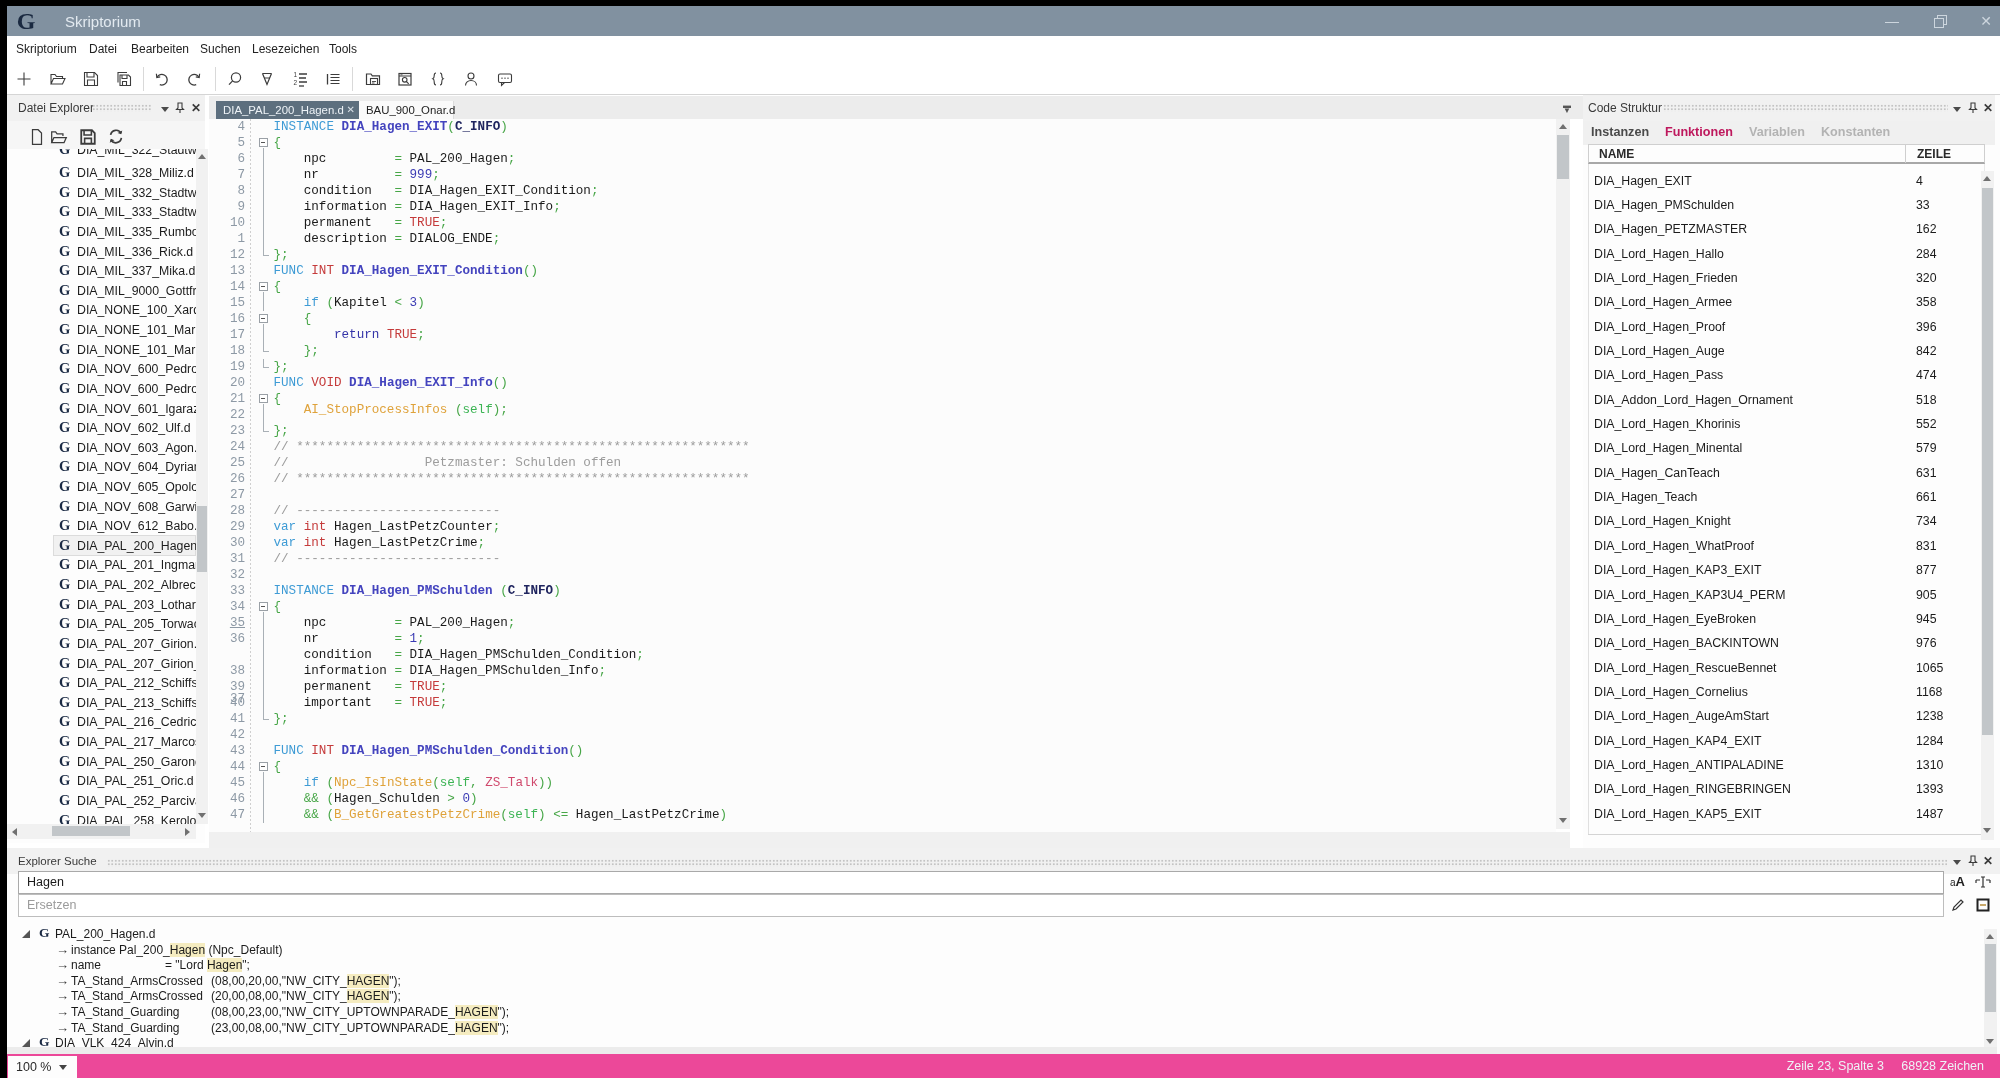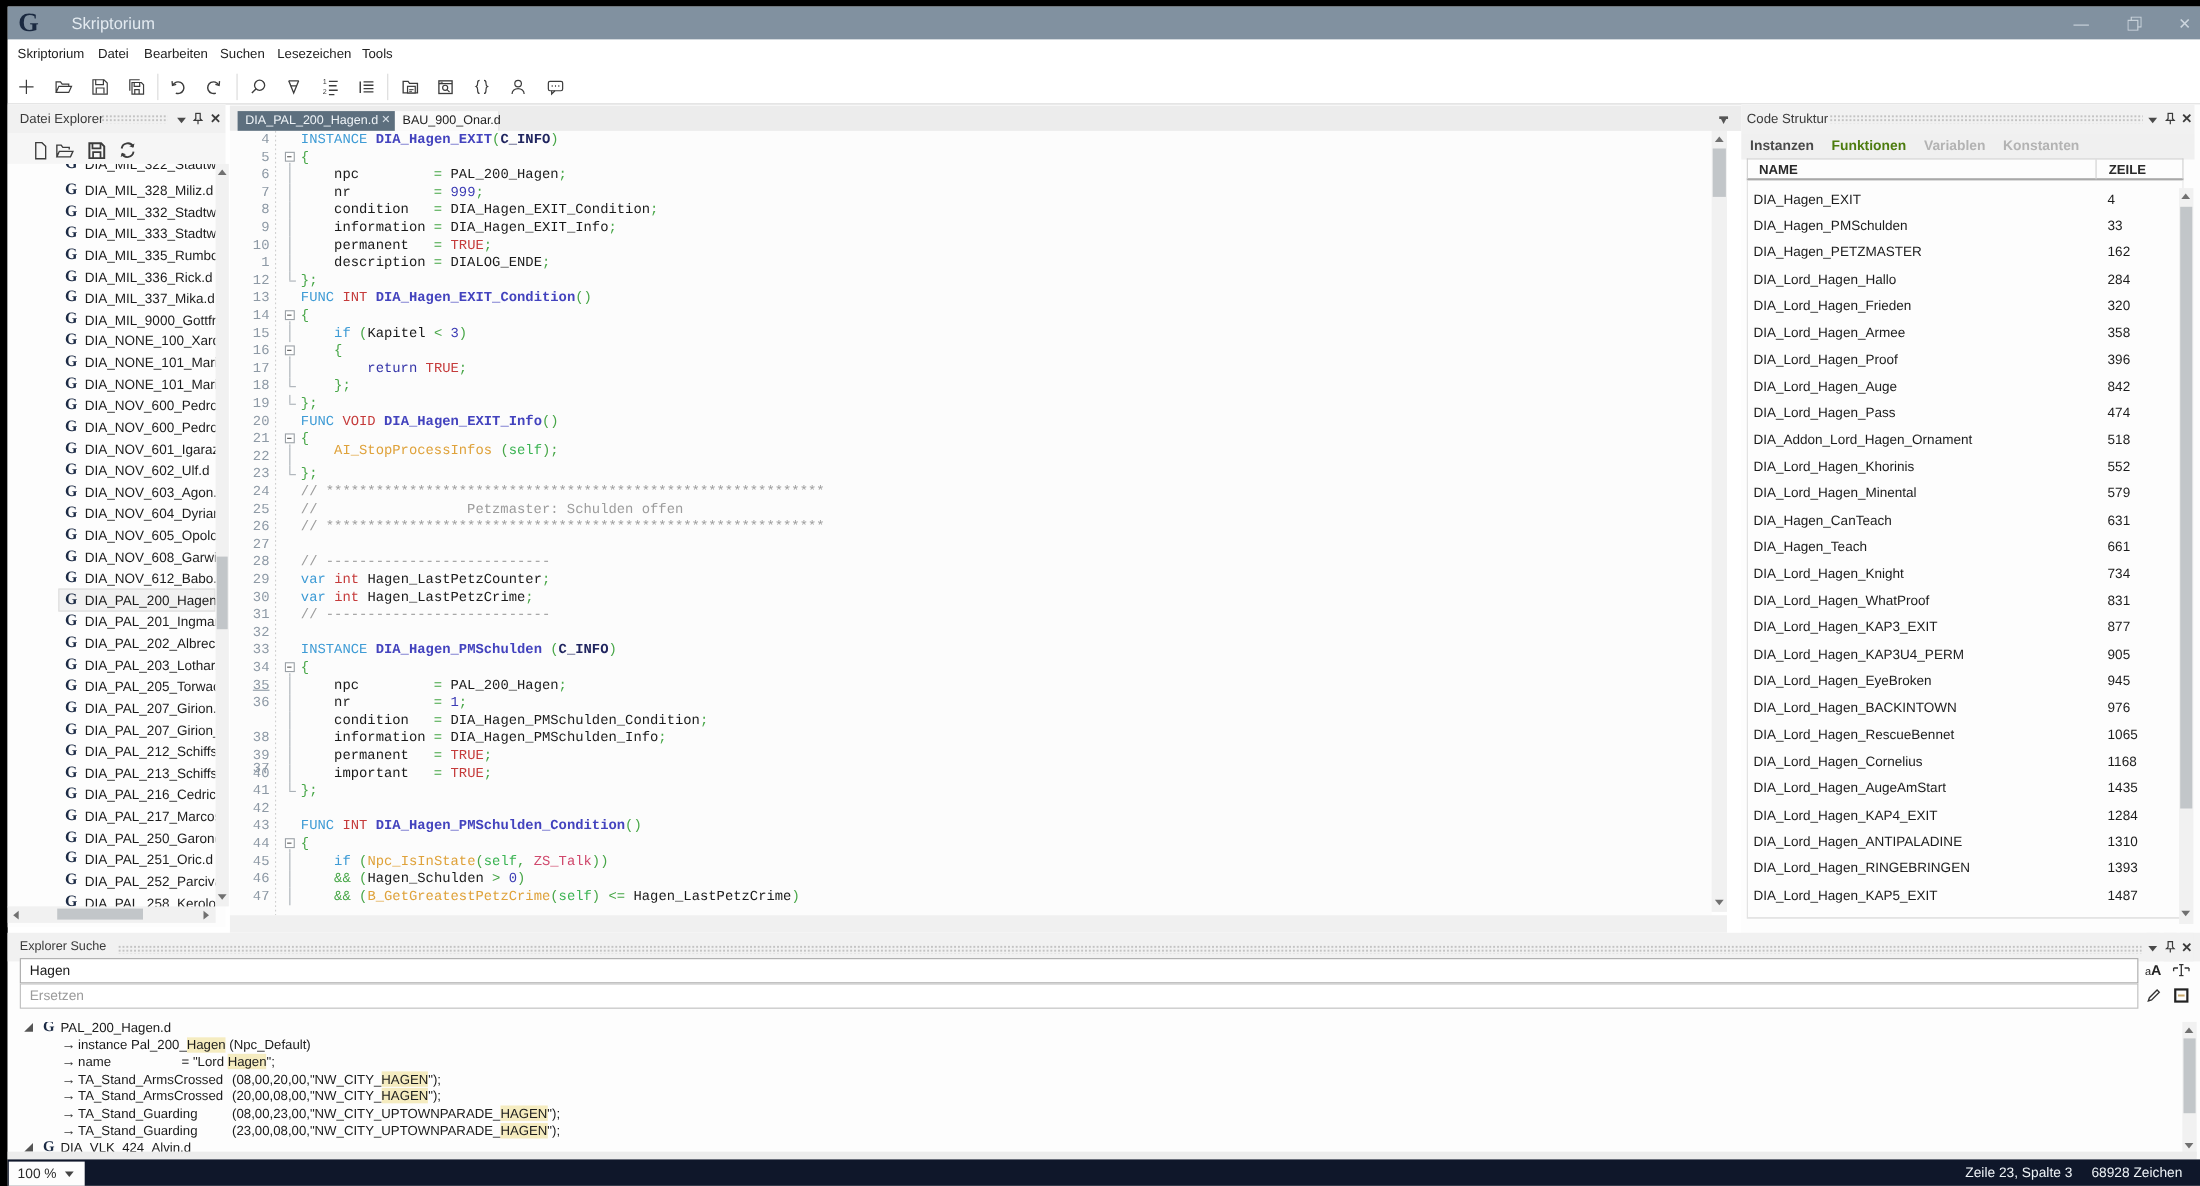--- a/index.html
+++ b/index.html
@@ -73,21 +73,21 @@
 .srow .zl{position:absolute;left:328px;top:4px;font-size:12.3px;color:#1c1c1c;}
 
 #bpanel{position:absolute;left:0;top:842px;width:1993px;height:206px;background:#fdfdfd;}
 .sinput{position:absolute;left:11px;width:1926px;height:23px;background:#fff;border:1px solid #a9a9a9;font-size:12.5px;line-height:21px;padding-left:8px;}
 #results{position:absolute;left:0;top:81px;width:1977px;height:118px;overflow:hidden;}
 .rrow{position:absolute;left:0;width:1977px;height:15.6px;font-size:12px;color:#1b1b1b;white-space:pre;}
 .hl{background:#f5ecc0;}
 .rarrow{color:#3c3c3c;}
 .rg{font-family:"Liberation Serif",serif;font-weight:bold;font-size:13.5px;color:#1c2b45;}
 
-#status{position:absolute;left:0;top:1048px;width:1993px;height:24px;background:#0f172a;}
+#status{position:absolute;left:0;top:1048px;width:1993px;height:24px;background:#ec4899;}
 #zoombox{position:absolute;left:1px;top:2px;width:69px;height:22px;background:#fdfdfd;}
 #ztext{position:absolute;left:8px;top:0;height:22px;line-height:23px;font-size:12.5px;color:#2a2a2a;}
 #statustext{position:absolute;right:16px;top:0;height:24px;line-height:25px;font-size:12.5px;color:#eef3f7;}
 </style>
 </head>
 <body>
 <div id="win">
   <div id="titlebar">
     <div id="logo">G</div>
     <div id="title">Skriptorium</div>
@@ -505,21 +505,21 @@
   <div class="phtitle" style="left:5px;">Code Struktur</div>
   <div class="grip" style="left:80px;width:285px;"></div>
   <div class="hicon" style="left:368px;width:12px;"><span class="caret-dn"></span></div>
   <div class="hicon" style="left:384px;width:12px;"><svg width="10" height="12" viewBox="0 0 10 12" style="margin-top:7px;">
             <path d="M3 1h4v5l1.5 1.5h-7L3 6z M5 7.5V11" stroke="#3a3a3a" fill="none" stroke-width="1.1"></path>
           </svg></div>
   <div class="hicon xicon" style="left:399px;width:12px;">✕</div>
 </div>
 <div style="position:absolute;left:0;top:26px;width:412px;height:24px;background:#f0f0f0;">
   <div class="stab" style="left:8px;color:#4a4a4a;">Instanzen</div>
-  <div class="stab" style="left:82px;color:#4d7c0f;">Funktionen</div>
+  <div class="stab" style="left:82px;color:#be185d;">Funktionen</div>
   <div class="stab" style="left:166px;color:#b3b3b3;">Variablen</div>
   <div class="stab" style="left:238px;color:#b3b3b3;">Konstanten</div>
 </div>
 <div style="position:absolute;left:5px;top:49px;width:397px;height:20px;background:#fdfdfd;border:1px solid #cfcfcf;border-bottom:2px solid #a8a8a8;">
   <div style="position:absolute;left:10px;top:2px;font-size:12px;font-weight:bold;color:#2a2a2a;">NAME</div>
   <div style="position:absolute;left:328px;top:2px;font-size:12px;font-weight:bold;color:#2a2a2a;">ZEILE</div>
   <div style="position:absolute;left:316px;top:0;width:1px;height:18px;background:#cfcfcf;"></div>
 </div>
 <div id="stable-rows">
         <div class="srow" style="top:-6.5px;">
@@ -605,21 +605,21 @@
         <div class="srow" style="top:480.5px;">
           <span class="nm">DIA_Lord_Hagen_RescueBennet</span>
           <span class="zl">1065</span>
         </div>
         <div class="srow" style="top:504.9px;">
           <span class="nm">DIA_Lord_Hagen_Cornelius</span>
           <span class="zl">1168</span>
         </div>
         <div class="srow" style="top:529.2px;">
           <span class="nm">DIA_Lord_Hagen_AugeAmStart</span>
-          <span class="zl">1435</span>
+          <span class="zl">1238</span>
         </div>
         <div class="srow" style="top:553.6px;">
           <span class="nm">DIA_Lord_Hagen_KAP4_EXIT</span>
           <span class="zl">1284</span>
         </div>
         <div class="srow" style="top:577.9px;">
           <span class="nm">DIA_Lord_Hagen_ANTIPALADINE</span>
           <span class="zl">1310</span>
         </div>
         <div class="srow" style="top:602.2px;">

